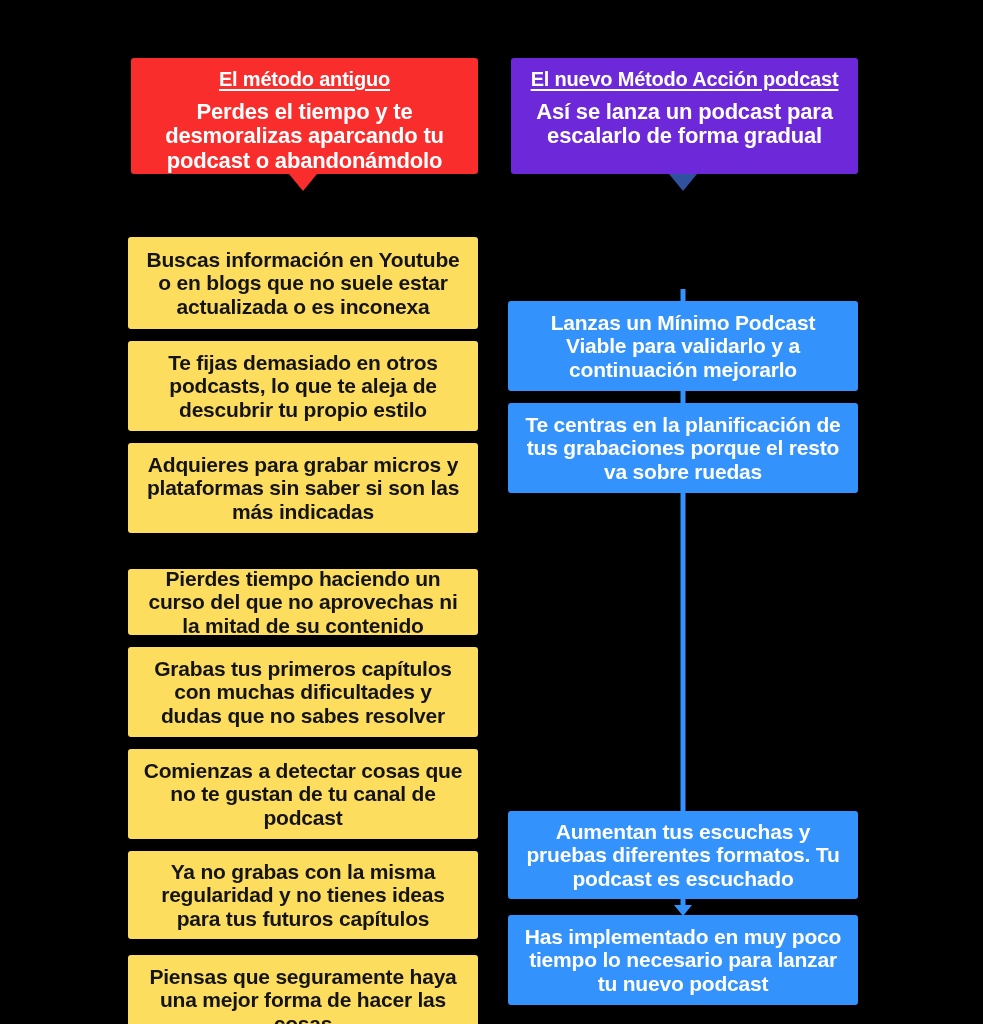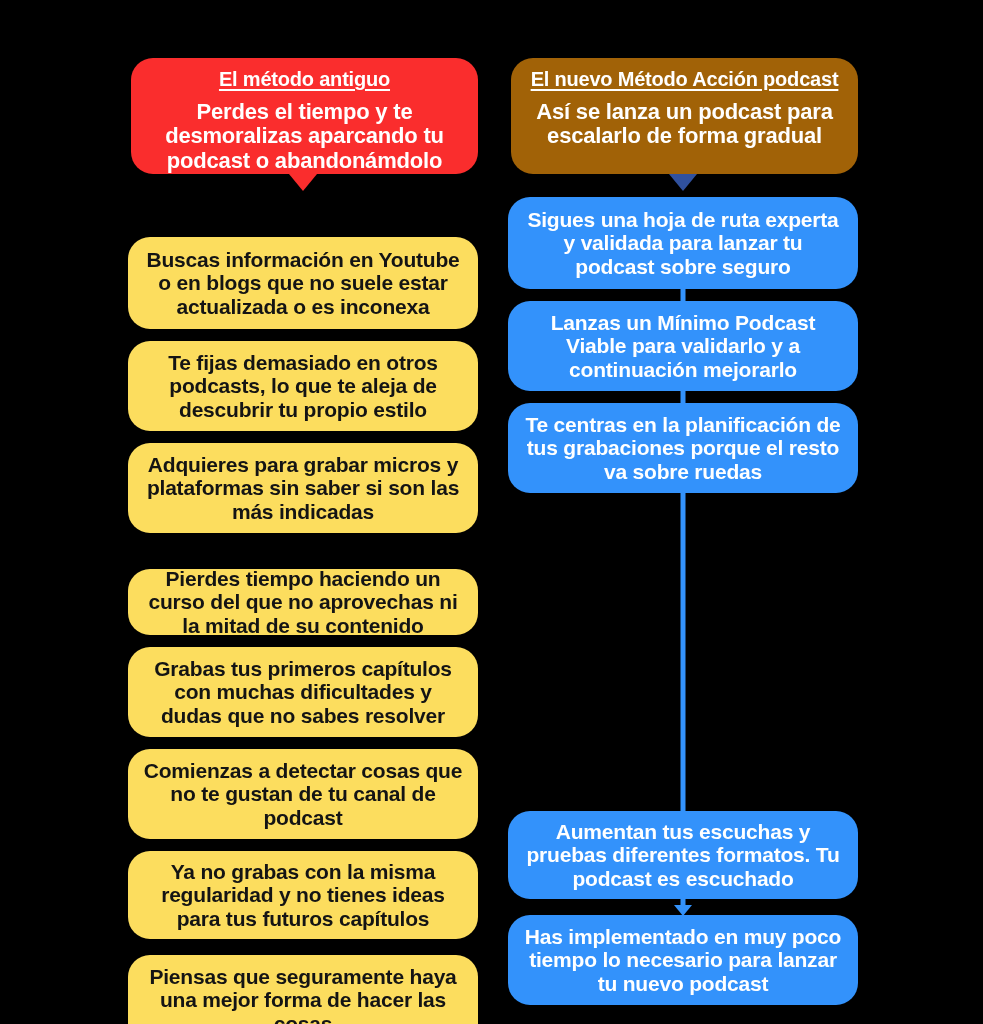--- a/index.html
+++ b/index.html
@@ -27,21 +27,21 @@
     width: 350px;
     height: 1024px;
   }
   .column.left  { left: 128px; }
   .column.right { left: 508px; }
 
   
   .node {
     position: absolute;
     box-sizing: border-box;
-    border-radius: 22px;
+    border-radius: 3px;
     display: flex;
     flex-direction: column;
     align-items: center;
     justify-content: center;
     text-align: center;
     padding: 6px 14px;
     line-height: 1.08;
     letter-spacing: -0.2px;
     font-weight: 700;
   }
@@ -65,21 +65,21 @@
   
   .header-node {
     left: 3px;
     top: 58px;
     width: 347px;
     height: 116px;
     justify-content: flex-start;
     padding-top: 11px;
   }
   .header-node.red  { background: #FA2D2D; color: #FFFFFF; }
-  .header-node.blue { background: #a16207; color: #FFFFFF; }
+  .header-node.blue { background: #6d28d9; color: #FFFFFF; }
 
   
   .notch {
     position: absolute;
     left: 50%;
     transform: translateX(-50%);
     width: 0;
     height: 0;
     border-left: 14px solid transparent;
     border-right: 14px solid transparent;
@@ -172,23 +172,20 @@
       <span class="body">Así se lanza un podcast para escalarlo de forma gradual</span>
     </div>
     <div class="notch blue"></div>
 
     <div class="link bar-blue" style="top:289px;height:12px;"></div>
     <div class="link bar-blue" style="top:391px;height:12px;"></div>
     <div class="link bar-blue" style="top:493px;height:318px;"></div>
     <div class="link stem-blue" style="top:899px;height:10px;"></div>
     <div class="link arrow blue" style="top:905px;"></div>
 
-    <div class="node step cyan" style="top:197px;height:92px;">
-      <span class="body">Sigues una hoja de ruta experta y validada para lanzar tu podcast sobre seguro</span>
-    </div>
     <div class="node step cyan" style="top:301px;height:90px;">
       <span class="body">Lanzas un Mínimo Podcast Viable para validarlo y  a continuación mejorarlo</span>
     </div>
     <div class="node step cyan" style="top:403px;height:90px;">
       <span class="body">Te centras en la planificación de tus grabaciones porque el resto va sobre ruedas</span>
     </div>
     <div class="node step cyan" style="top:811px;height:88px;">
       <span class="body">Aumentan tus escuchas y pruebas diferentes formatos. Tu podcast es escuchado</span>
     </div>
     <div class="node step cyan" style="top:915px;height:90px;">

